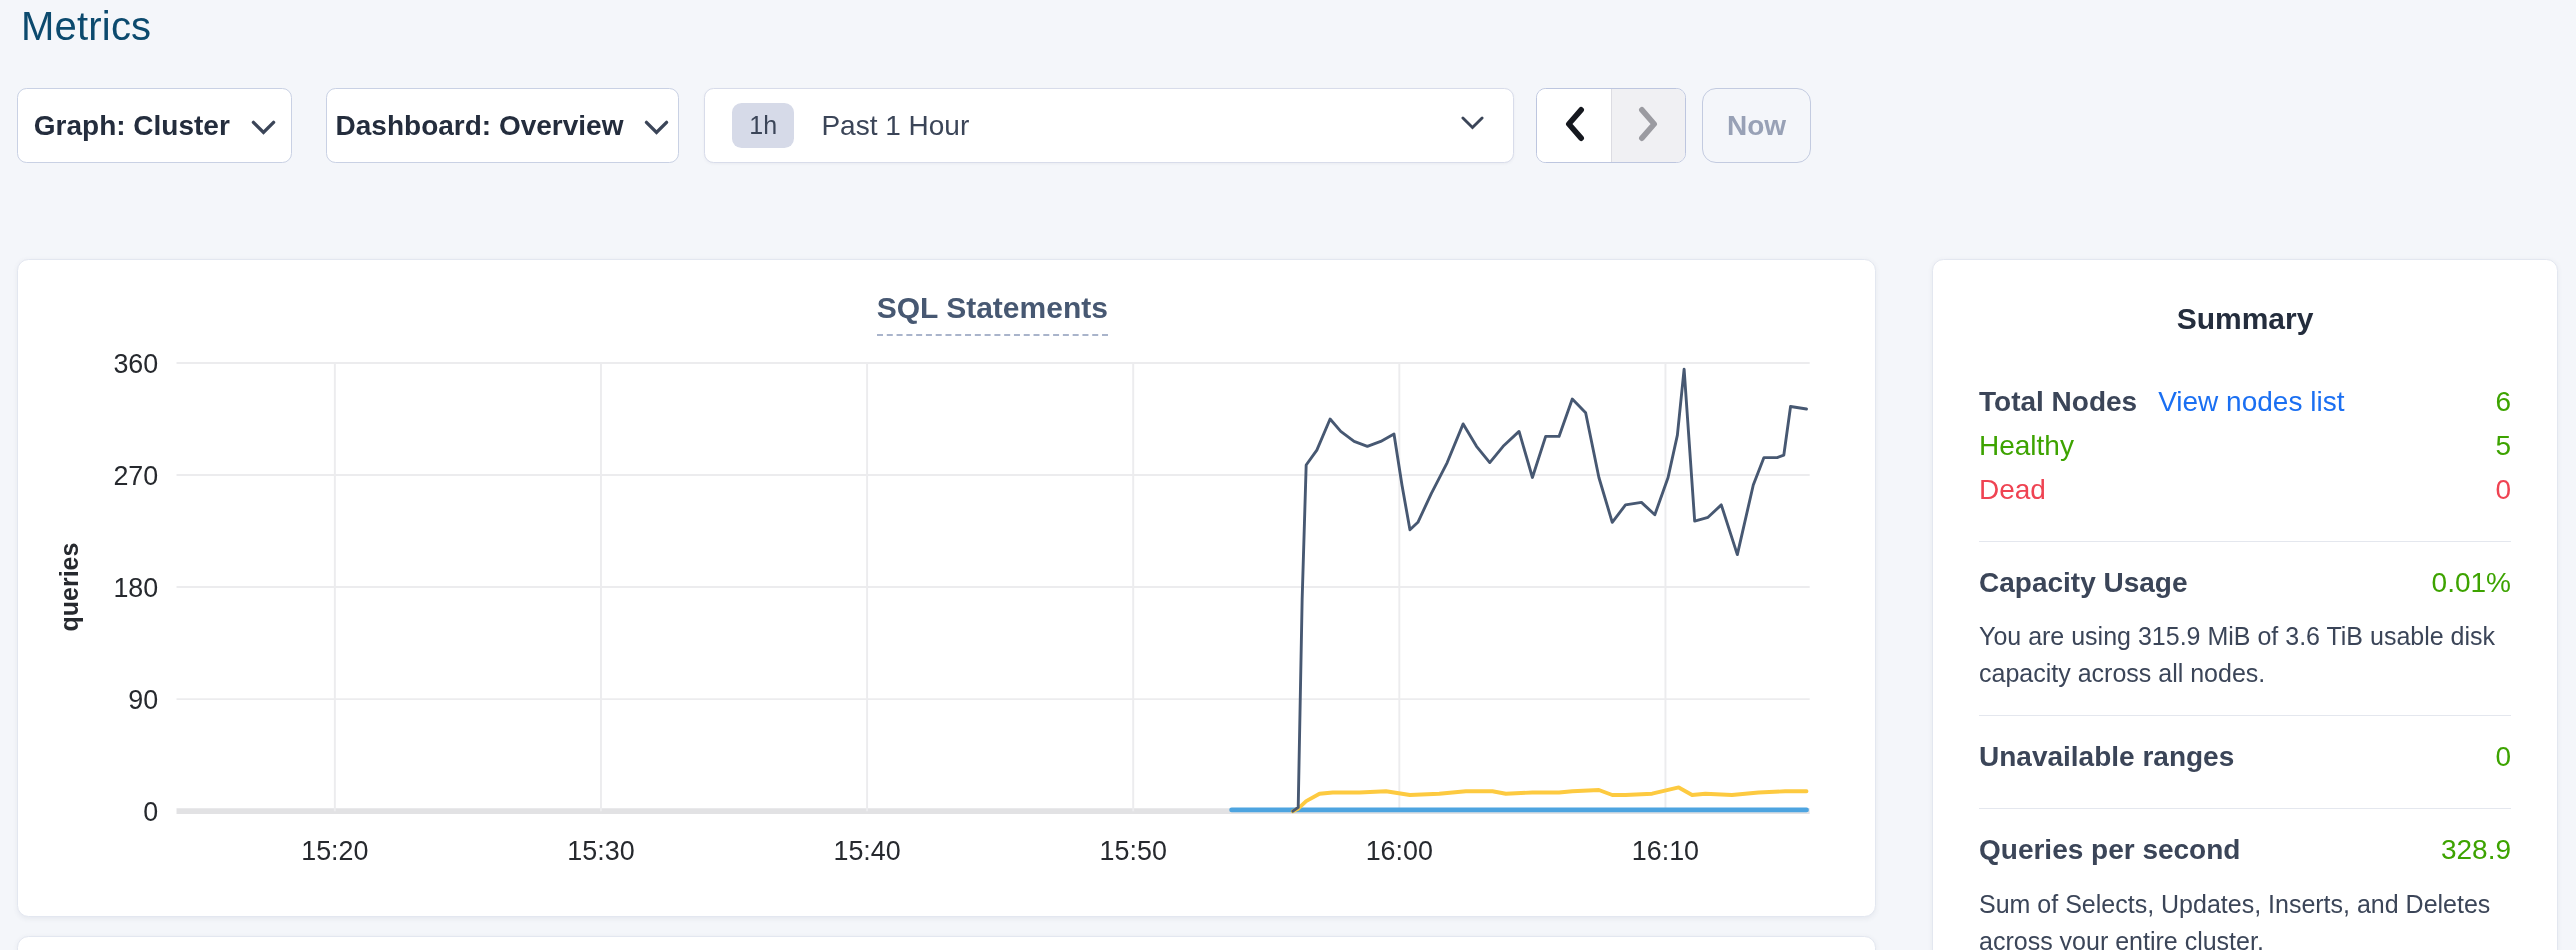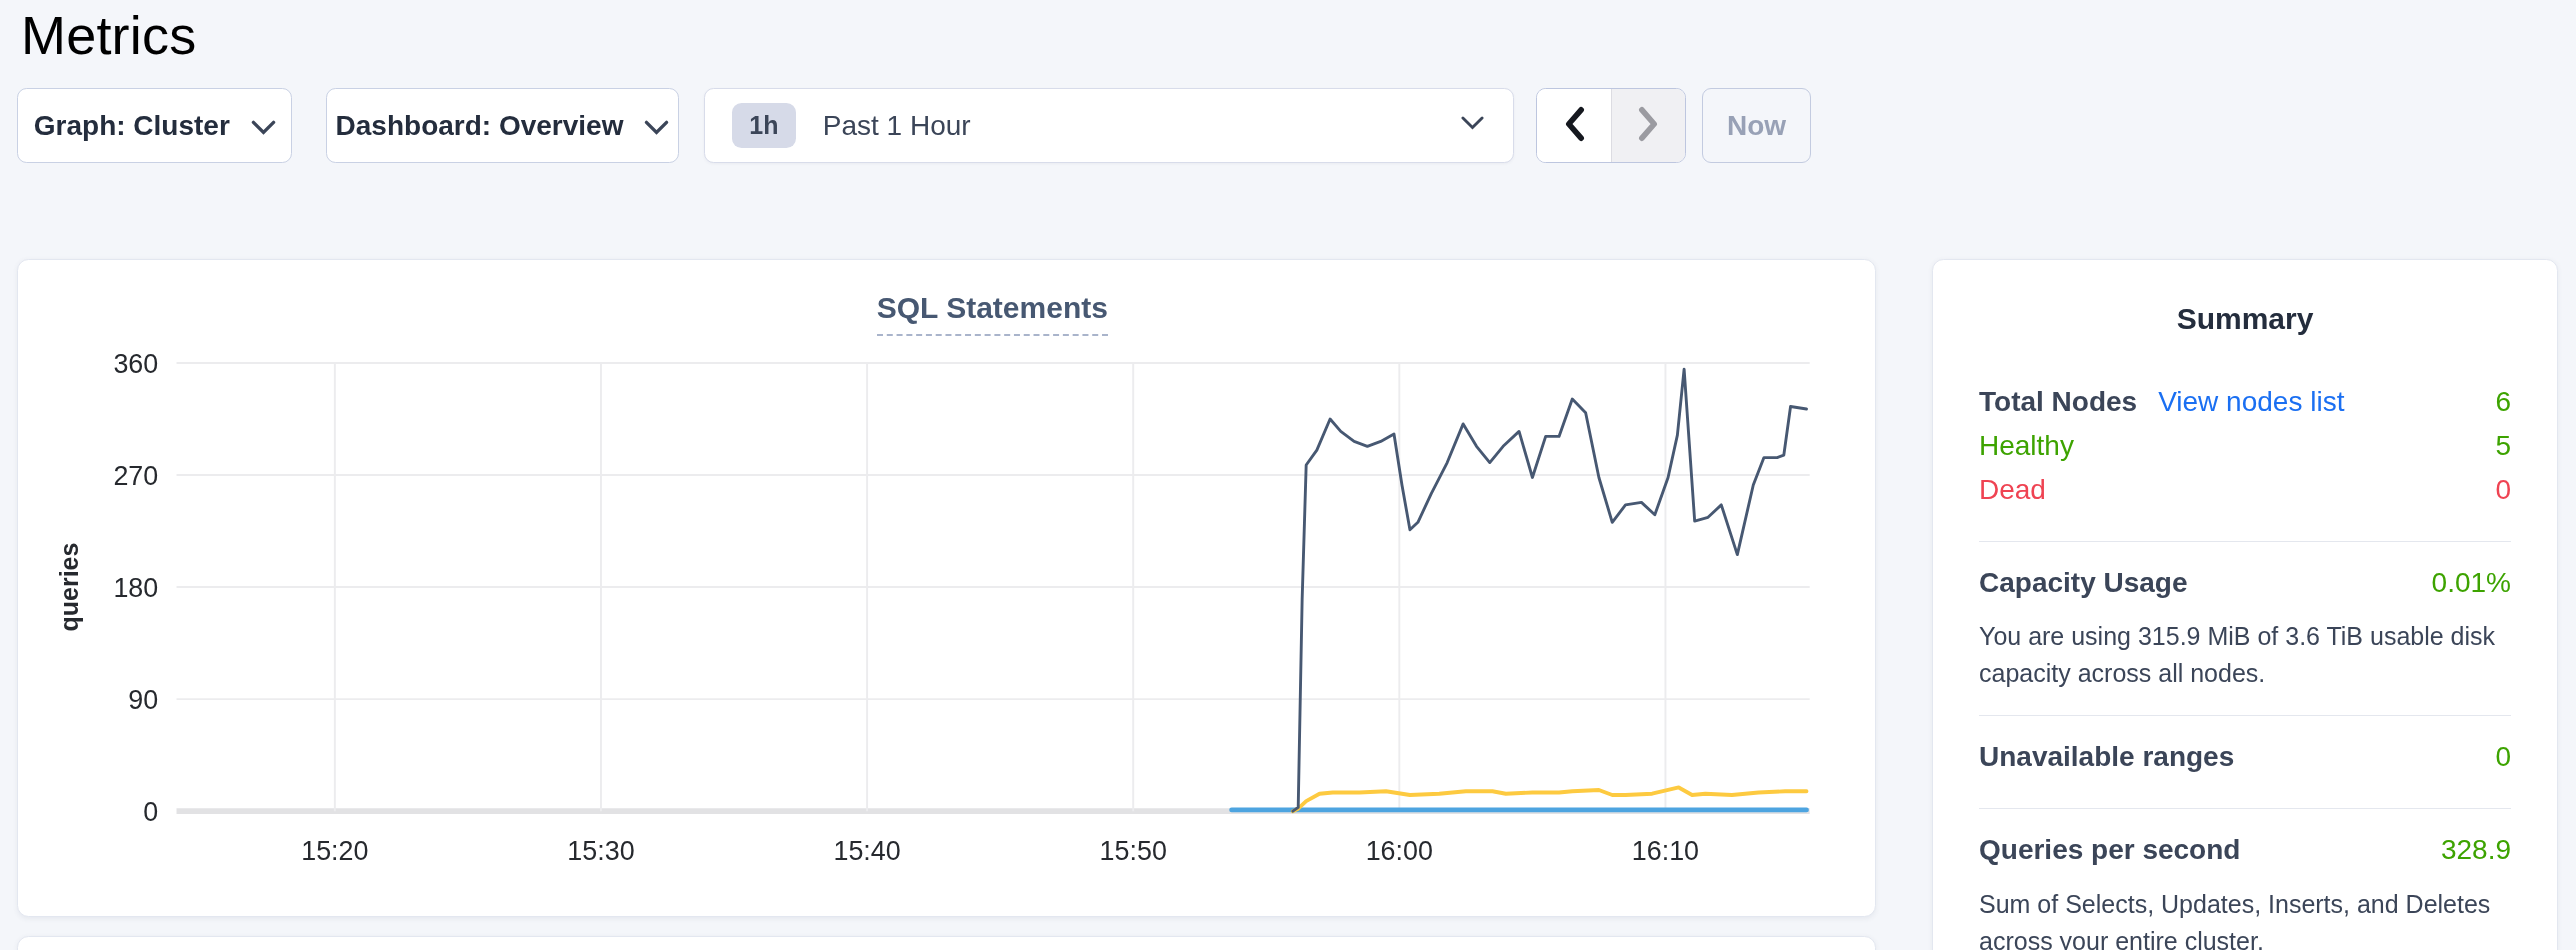--- a/index.html
+++ b/index.html
@@ -8,21 +8,21 @@
     font-family:"Liberation Sans", sans-serif;
     background:#f4f6fa;
     color:#3b4558;
     position:relative;
   }
   .page { position:absolute; inset:0; }
 
   
   .page-title {
     position:absolute; left:21px; top:3.8px;
-    font-size:54px; font-weight:400; color:#000000; letter-spacing:0.2px;
+    font-size:40px; font-weight:400; color:#0c4a6e; letter-spacing:0.2px;
   }
 
   
   .toolbar { position:absolute; left:0; top:88px; height:75px; width:100%; }
   .dropdown-btn {
     position:absolute; top:0; height:75px;
     background:#ffffff; border:1.9px solid #c9d1e4; border-radius:9.6px;
     display:flex; align-items:center; justify-content:center; gap:21px;
     font-size:28px; font-weight:700; color:#242d3d; cursor:pointer;
   }
@@ -31,40 +31,40 @@
   #dashboard-dropdown { left:326px; width:353px; }
 
   .timepicker {
     position:absolute; left:704px; top:0; width:810px; height:75px;
     background:#ffffff; border:1.9px solid #d8dcea; border-radius:9.6px;
     display:flex; align-items:center; cursor:pointer;
     box-shadow:0 1px 2.9px rgba(60,70,100,0.06);
   }
   .tp-badge {
     margin-left:27px; padding:7.7px 17.3px; border-radius:9.6px;
-    background:#d6dae8; color:#3b4558; font-size:25px; font-weight:700;
+    background:#d6dae8; color:#3b4558; font-size:25px; font-weight:400;
   }
   .tp-label { margin-left:27px; font-size:28px; font-weight:400; color:#3b4558; flex:1; }
   .tp-chev { margin-right:29px; }
 
   .pager {
     position:absolute; left:1536px; top:0; width:150px; height:75px;
     border:1.9px solid #bdc6df; border-radius:9.6px; overflow:hidden;
     display:flex; background:#ffffff;
   }
   .pager-prev, .pager-next {
     width:50%; height:100%;
     display:flex; align-items:center; justify-content:center;
     border:none; background:#ffffff; cursor:pointer;
   }
   .pager-next { background:#f0f0f3; border-left:1.9px solid #dcdce2; cursor:default; }
 
   .now-btn {
     position:absolute; left:1702px; top:0; width:109px; height:75px;
-    background:transparent; border:1.9px solid #c3cbe0; border-radius:9px;
+    background:transparent; border:1.9px solid #c3cbe0; border-radius:14px;
     font-size:28px; font-weight:700; color:#98a1b6; cursor:default;
     font-family:"Liberation Sans", sans-serif;
   }
 
   
   .chart-card {
     position:absolute; left:17.3px; top:259px; width:1859px; height:658px;
     background:#ffffff; border:1.9px solid #e3e7f0; border-radius:11.5px;
     box-shadow:0 1.9px 4.8px rgba(60,70,100,0.07);
   }

